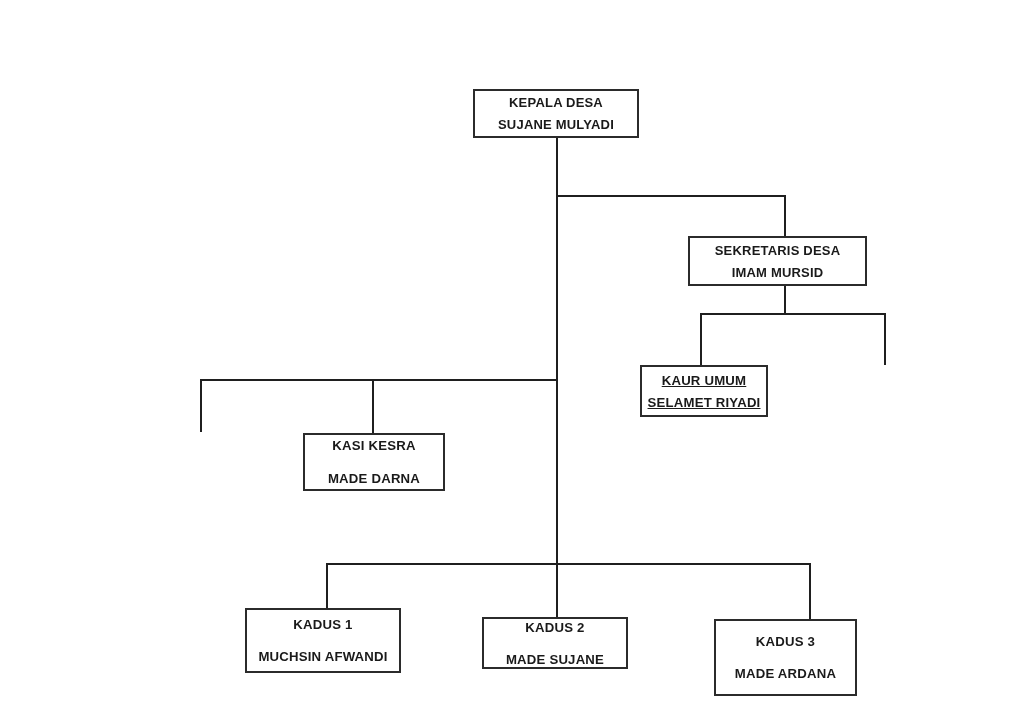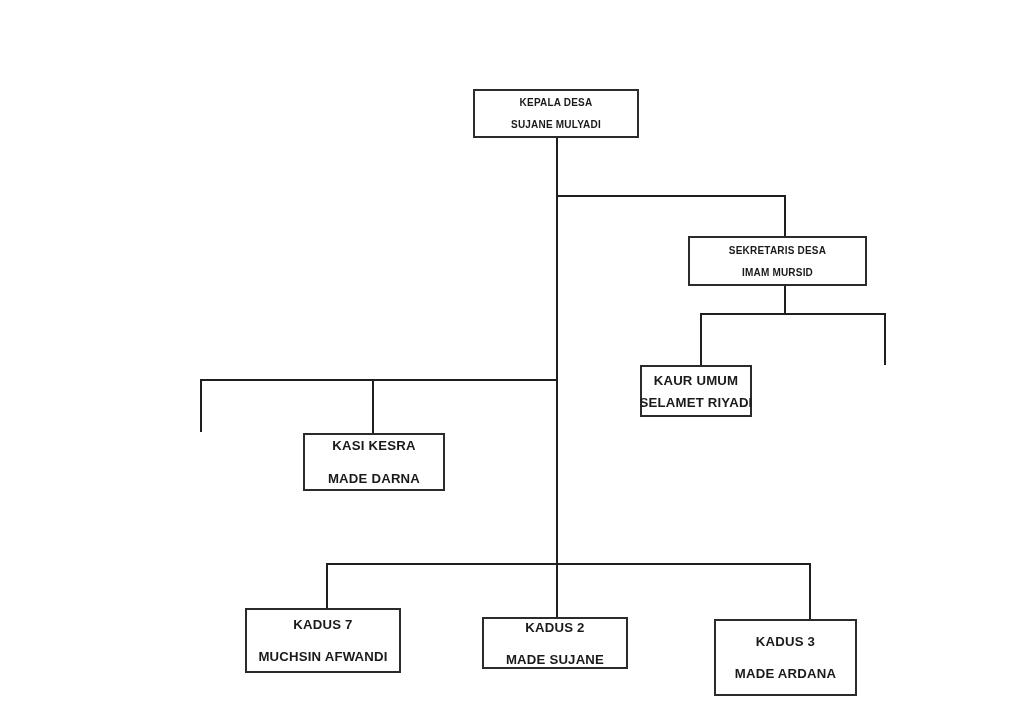--- a/index.html
+++ b/index.html
@@ -25,34 +25,34 @@
     align-items: center;
     justify-content: center;
     text-align: center;
     font-weight: bold;
     color: #1a1a1a;
     letter-spacing: 0.2px;
   }
   .node span { display: block; line-height: 15px; white-space: nowrap; }
   .tight { gap: 7px; }
   .loose { gap: 17px; }
-  .lg { font-size: 10px; }
+  .lg { font-size: 13px; }
   .md { font-size: 13.2px; }
 
   .line {
     position: absolute;
     background: #1f1f1f;
   }
   .h { height: 2px; }
   .v { width: 2px; }
 
   
   .n-kepala    { left: 473px; top:  89px; width: 166px; height: 49px; }
   .n-sek       { left: 688px; top: 236px; width: 179px; height: 50px; }
-  .n-kaurumum  { left: 640px; top: 365px; width: 112px; height: 52px; }
+  .n-kaurumum  { left: 640px; top: 365px; width: 128px; height: 52px; text-decoration: underline; }
   .n-kaurkeu   { left: 830px; top: 365px; width: 122px; height: 52px; }
   .n-kasipem   { left: 120px; top: 432px; width: 155px; height: 68px; padding-bottom: 8px; }
   .n-kasikesra { left: 303px; top: 433px; width: 142px; height: 58px; gap: 18px; }
   .n-kadus1    { left: 245px; top: 608px; width: 156px; height: 65px; }
   .n-kadus2    { left: 482px; top: 617px; width: 146px; height: 52px; }
   .n-kadus3    { left: 714px; top: 619px; width: 143px; height: 77px; }
 
   
   .clipped-tops {
     position: absolute;
@@ -113,21 +113,21 @@
   </div>
 
 
 
   <div class="node loose md n-kasikesra">
     <span>KASI KESRA</span>
     <span>MADE DARNA</span>
   </div>
 
   <div class="node loose md n-kadus1">
-    <span>KADUS 7</span>
+    <span>KADUS 1</span>
     <span>MUCHSIN AFWANDI</span>
   </div>
 
   <div class="node loose md n-kadus2">
     <span>KADUS 2</span>
     <span>MADE SUJANE</span>
   </div>
 
   <div class="node loose md n-kadus3">
     <span>KADUS 3</span>

